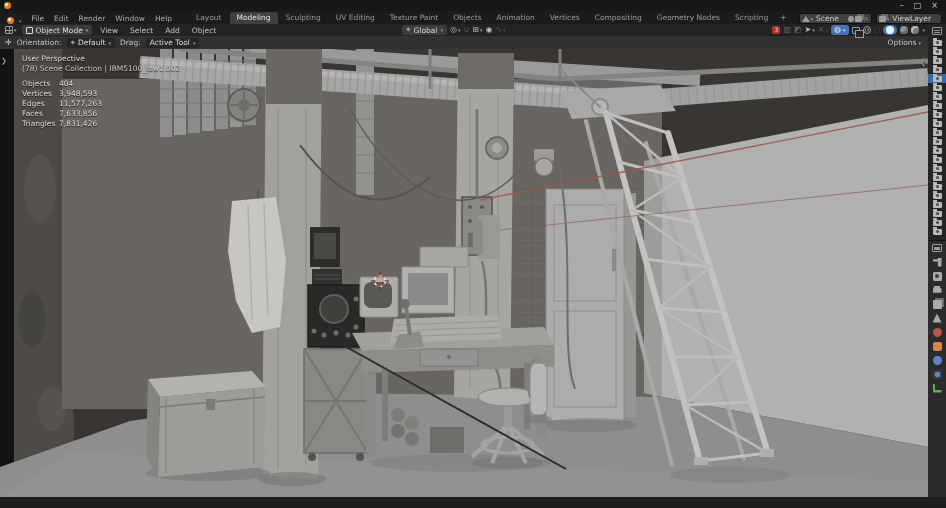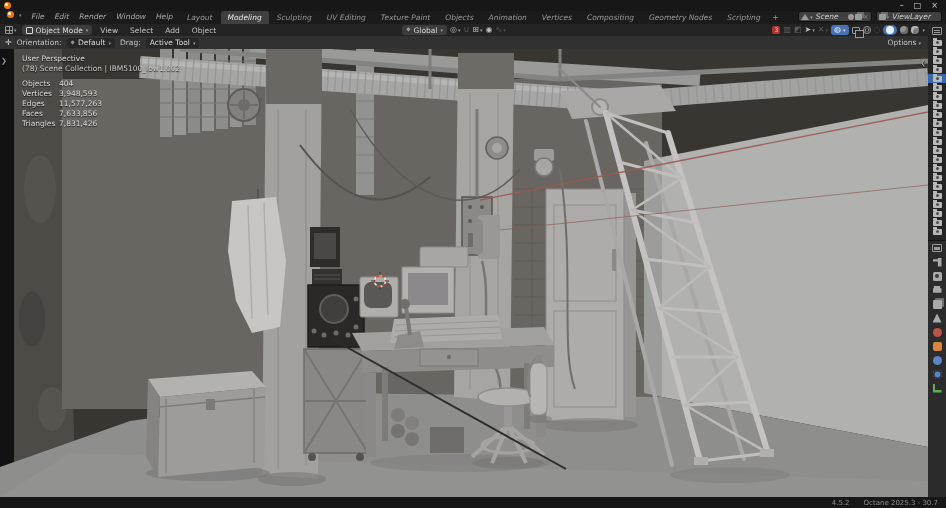--- a/index.html
+++ b/index.html
@@ -12,26 +12,26 @@
     padding:0 4px; color:#b9b9b9; font-size:7px; }
   .app-logo { width:7px; height:7px; border-radius:50%;
     background:#e87d0d; position:relative; margin-right:4px; flex:none; }
   .app-logo::after{ content:""; position:absolute; left:1px; top:1px; width:3px; height:3px;
     border-radius:50%; background:#fff; }
   .title-text { white-space:nowrap; overflow:hidden; }
   .win-controls { margin-left:auto; display:flex; gap:10px; color:#cfcfcf; font-size:8px; padding-right:4px;}
   .win-controls span{ cursor:default; line-height:9px;}
 
   
-  .topbar { height:13px; background:#1b1b1b; display:flex; align-items:flex-start;
-    font-size:7.5px; color:#ababab; padding:0 4px; gap:2px;font-style:italic; }
+  .topbar { height:13px; background:#1b1b1b; display:flex; align-items:flex-end;
+    font-size:7.5px; color:#ababab; padding:0 4px; gap:2px; }
   .blender-btn { display:flex; align-items:center; gap:1px; padding:0 3px; }
   .blender-btn .chev { font-size:5px; color:#8a8a8a; }
   .menu-item { padding:1px 5px; border-radius:2px; white-space:nowrap; }
-  .tabs { display:flex; gap:1px; }
+  .tabs { display:flex; margin-left:10px; gap:1px; }
   .tab { padding:1.5px 7px 2px; border-radius:3px 3px 0 0; color:#9a9a9a; white-space:nowrap; }
   .tab.active { background:#3f3f3f; color:#e8e8e8; }
   .tab.add { color:#9a9a9a; padding:1.5px 4px; }
   .topbar-right { margin-left:auto; display:flex; gap:4px; align-items:center; }
   .id-block { display:flex; align-items:center; background:#404040; border:1px solid #101010;
     border-radius:3px; height:11px; padding:0 2px; gap:1px; color:#cfcfcf; }
   .id-block .name { padding:0 8px 0 2px; font-size:7.5px; }
   .mini-ic { width:7px; height:6px; background:#9a9a9a; border-radius:1px; position:relative; flex:none;}
   .mini-ic.dup { box-shadow:2px -2px 0 0 #6e6e6e; }
   .mini-ic.tri { background:transparent; width:0; height:0; border-left:4px solid transparent;
@@ -641,19 +641,13 @@
               <span class="pt pt-dots" style="background: rgb(93, 131, 200); color: rgb(93, 131, 200);"></span>
             </div>
             <div class="prop-tab">
               <span class="pt pt-axis" style="background: rgb(95, 174, 73); color: rgb(95, 174, 73);"></span>
             </div>
           </div>
       </div>
     </div>
   </div>
 
-  <div class="statusbar">
-    <span class="status-right">
-      <span>4.5.2</span>
-      <span>Octane 2025.3 - 30.7</span>
-    </span>
-  </div>
 </div>
 
 </body></html>

